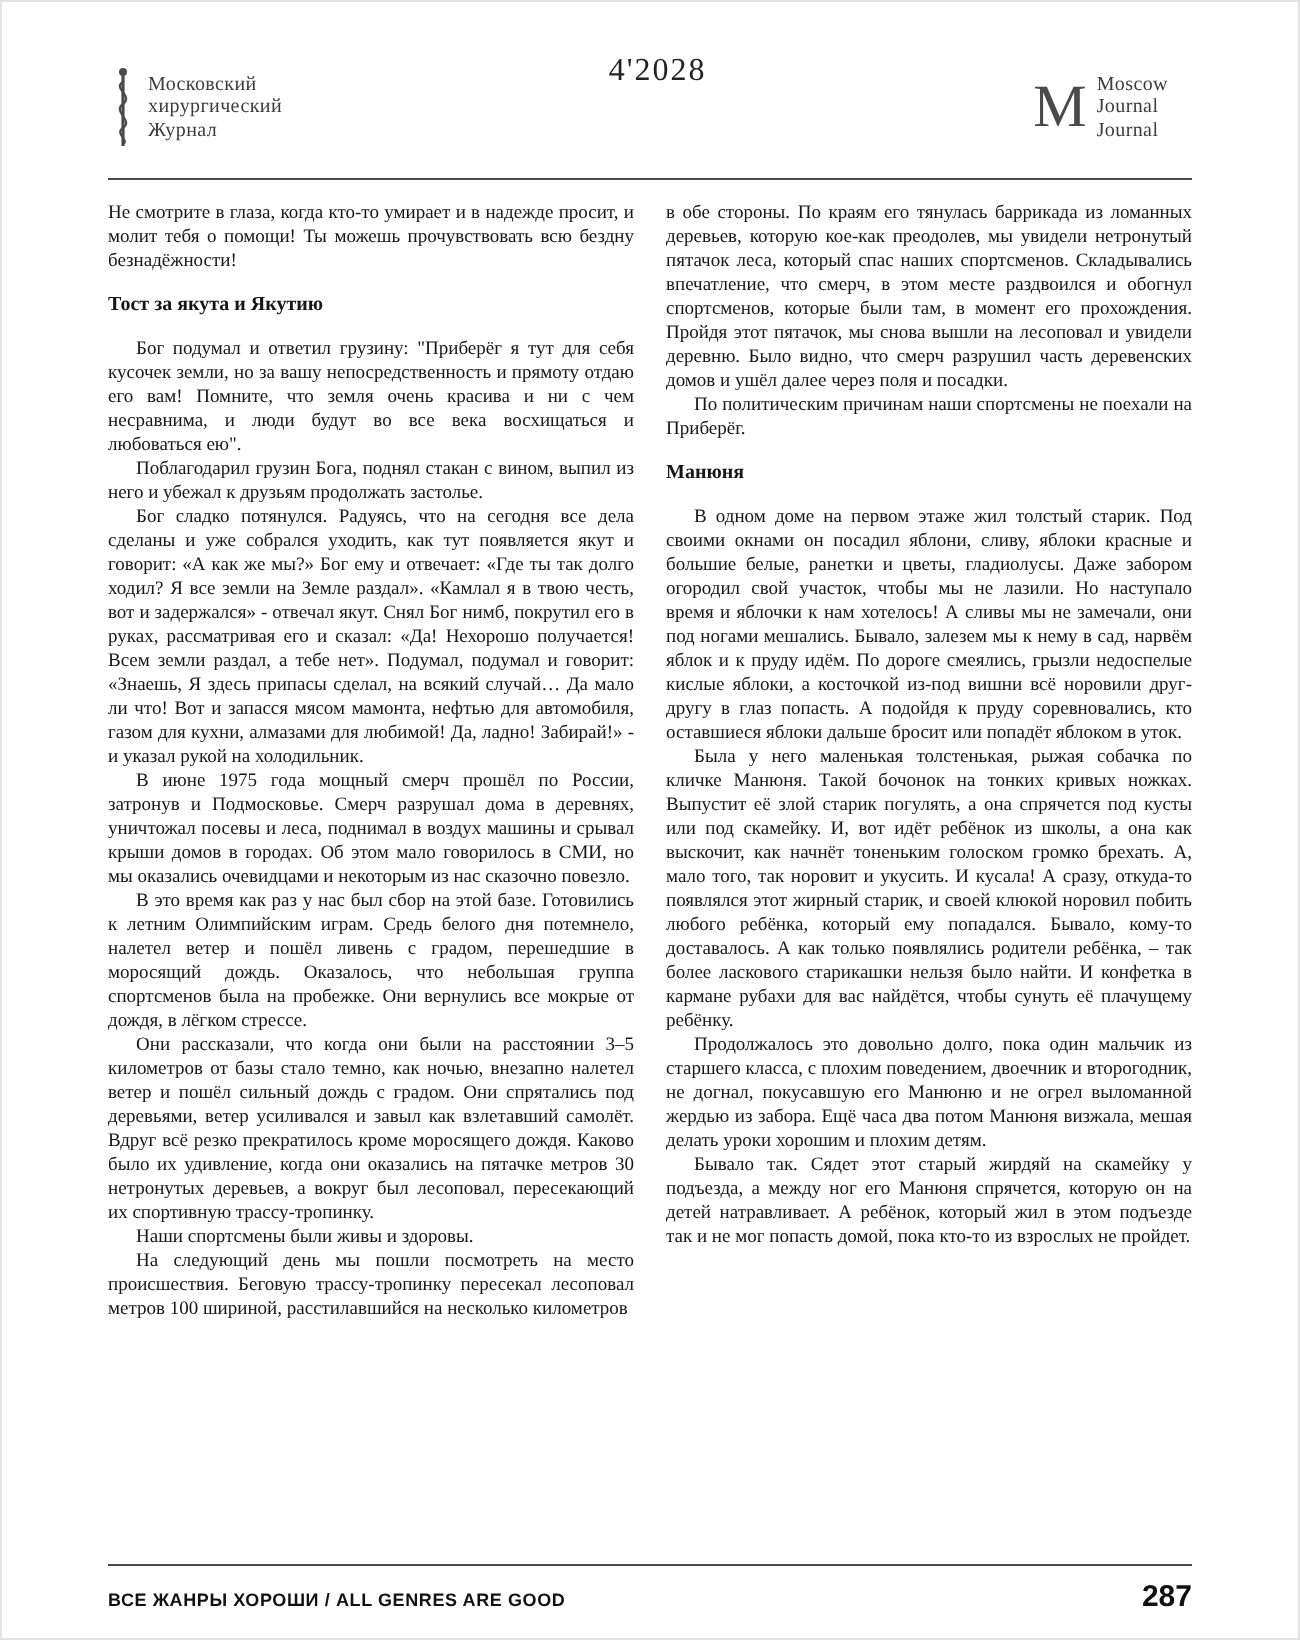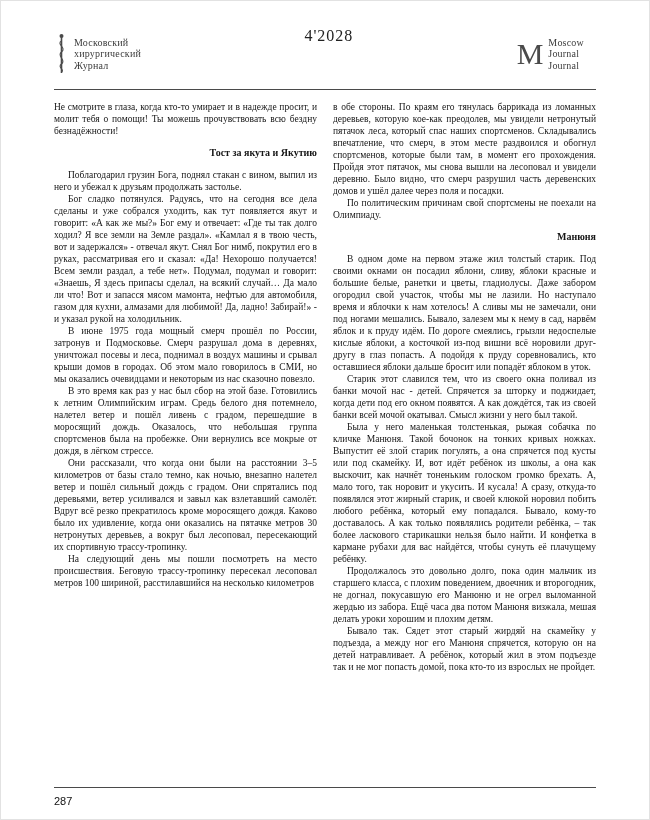--- a/index.html
+++ b/index.html
@@ -29,37 +29,37 @@
   
   .columns{
     position:absolute;top:100px;left:53px;right:53px;height:688px;
     display:flex;justify-content:space-between;
     overflow:hidden;
   }
   .col{width:263px;font-size:9.5px;line-height:12px;text-align:justify;}
   .para{margin:0;text-indent:14px;}
   .para.flush{text-indent:0;}
   .section-heading{
-    text-align:right;font-weight:bold;font-size:10px;
+    text-align:left;font-weight:bold;font-size:10px;
     margin:10px 0 10px;line-height:12px;
   }
   
   .footer{
     position:absolute;left:53px;right:53px;bottom:12px;
     border-top:1px solid #4a4a4a;
     padding-top:7px;
     display:flex;justify-content:space-between;align-items:baseline;
   }
   .footer-title{
     font-family:"Liberation Sans","DejaVu Sans",sans-serif;
     font-weight:bold;font-size:9px;letter-spacing:.3px;color:#111;
   }
   .page-number{
     font-family:"Liberation Sans","DejaVu Sans",sans-serif;
-    font-weight:normal;font-size:11px;color:#111;
+    font-weight:bold;font-size:15px;color:#111;
   }
   .staff-icon svg{display:block;}
 </style>
 </head>
 <body>
 
 <div class="page">
 
   <div class="header">
 
@@ -90,36 +90,38 @@
     </div>
 
   </div>
 
   <div class="rule-top"></div>
 
   <div class="columns">
     <div class="col">
         <p class="para flush">Не смотрите в глаза, когда кто-то умирает и в надежде просит, и молит тебя о помощи! Ты можешь прочувствовать всю бездну безнадёжности!</p>
         <h3 class="section-heading">Тост за якута и Якутию</h3>
+        <p class="para">Бог подумал и ответил грузину: "Приберёг я тут для себя кусочек земли, но за вашу непосредственность и прямоту отдаю его вам! Помните, что земля очень красива и ни с чем несравнима, и люди будут во все века восхищаться и любоваться ею".</p>
         <p class="para">Поблагодарил грузин Бога, поднял стакан с вином, выпил из него и убежал к друзьям продолжать застолье.</p>
         <p class="para">Бог сладко потянулся. Радуясь, что на сегодня все дела сделаны и уже собрался уходить, как тут появляется якут и говорит: «А как же мы?» Бог ему и отвечает: «Где ты так долго ходил? Я все земли на Земле раздал». «Камлал я в твою честь, вот и задержался» - отвечал якут. Снял Бог нимб, покрутил его в руках, рассматривая его и сказал: «Да! Нехорошо получается! Всем земли раздал, а тебе нет». Подумал, подумал и говорит: «Знаешь, Я здесь припасы сделал, на всякий случай… Да мало ли что! Вот и запасся мясом мамонта, нефтью для автомобиля, газом для кухни, алмазами для любимой! Да, ладно! Забирай!» - и указал рукой на холодильник.</p>
         <p class="para">В июне 1975 года мощный смерч прошёл по России, затронув и Подмосковье. Смерч разрушал дома в деревнях, уничтожал посевы и леса, поднимал в воздух машины и срывал крыши домов в городах. Об этом мало говорилось в СМИ, но мы оказались очевидцами и некоторым из нас сказочно повезло.</p>
         <p class="para">В это время как раз у нас был сбор на этой базе. Готовились к летним Олимпийским играм. Средь белого дня потемнело, налетел ветер и пошёл ливень с градом, перешедшие в моросящий дождь. Оказалось, что небольшая группа спортсменов была на пробежке. Они вернулись все мокрые от дождя, в лёгком стрессе.</p>
         <p class="para">Они рассказали, что когда они были на расстоянии 3–5 километров от базы стало темно, как ночью, внезапно налетел ветер и пошёл сильный дождь с градом. Они спрятались под деревьями, ветер усиливался и завыл как взлетавший самолёт. Вдруг всё резко прекратилось кроме моросящего дождя. Каково было их удивление, когда они оказались на пятачке метров 30 нетронутых деревьев, а вокруг был лесоповал, пересекающий их спортивную трассу-тропинку.</p>
+        <p class="para">Наши спортсмены были живы и здоровы.</p>
         <p class="para">На следующий день мы пошли посмотреть на место происшествия. Беговую трассу-тропинку пересекал лесоповал метров 100 шириной, расстилавшийся на несколько километров</p>
       </div>
     <div class="col">
         <p class="para flush">в обе стороны. По краям его тянулась баррикада из ломанных деревьев, которую кое-как преодолев, мы увидели нетронутый пятачок леса, который спас наших спортсменов. Складывались впечатление, что смерч, в этом месте раздвоился и обогнул спортсменов, которые были там, в момент его прохождения. Пройдя этот пятачок, мы снова вышли на лесоповал и увидели деревню. Было видно, что смерч разрушил часть деревенских домов и ушёл далее через поля и посадки.</p>
-        <p class="para">По политическим причинам свой спортсмены не поехали на Олимпиаду.</p>
+        <p class="para">По политическим причинам наши спортсмены не поехали на Приберёг.</p>
         <h3 class="section-heading">Манюня</h3>
         <p class="para">В одном доме на первом этаже жил толстый старик. Под своими окнами он посадил яблони, сливу, яблоки красные и большие белые, ранетки и цветы, гладиолусы. Даже забором огородил свой участок, чтобы мы не лазили. Но наступало время и яблочки к нам хотелось! А сливы мы не замечали, они под ногами мешались. Бывало, залезем мы к нему в сад, нарвём яблок и к пруду идём. По дороге смеялись, грызли недоспелые кислые яблоки, а косточкой из-под вишни всё норовили друг-другу в глаз попасть. А подойдя к пруду соревновались, кто оставшиеся яблоки дальше бросит или попадёт яблоком в уток.</p>
-        <p class="para">Старик этот славился тем, что из своего окна поливал из банки мочой нас - детей. Спрячется за шторку и поджидает, когда дети под его окном появятся. А как дождётся, так из своей банки всей мочой окатывал. Смысл жизни у него был такой.</p>
         <p class="para">Была у него маленькая толстенькая, рыжая собачка по кличке Манюня. Такой бочонок на тонких кривых ножках. Выпустит её злой старик погулять, а она спрячется под кусты или под скамейку. И, вот идёт ребёнок из школы, а она как выскочит, как начнёт тоненьким голоском громко брехать. А, мало того, так норовит и укусить. И кусала! А сразу, откуда-то появлялся этот жирный старик, и своей клюкой норовил побить любого ребёнка, который ему попадался. Бывало, кому-то доставалось. А как только появлялись родители ребёнка, – так более ласкового старикашки нельзя было найти. И конфетка в кармане рубахи для вас найдётся, чтобы сунуть её плачущему ребёнку.</p>
         <p class="para">Продолжалось это довольно долго, пока один мальчик из старшего класса, с плохим поведением, двоечник и второгодник, не догнал, покусавшую его Манюню и не огрел выломанной жердью из забора. Ещё часа два потом Манюня визжала, мешая делать уроки хорошим и плохим детям.</p>
         <p class="para">Бывало так. Сядет этот старый жирдяй на скамейку у подъезда, а между ног его Манюня спрячется, которую он на детей натравливает. А ребёнок, который жил в этом подъезде так и не мог попасть домой, пока кто-то из взрослых не пройдет.</p>
       </div>
   </div>
 
   <div class="footer">
+    <span class="footer-title">ВСЕ ЖАНРЫ ХОРОШИ / ALL GENRES ARE GOOD</span>
     <span class="page-number">287</span>
   </div>
 
 </div>
 
 </body></html>

